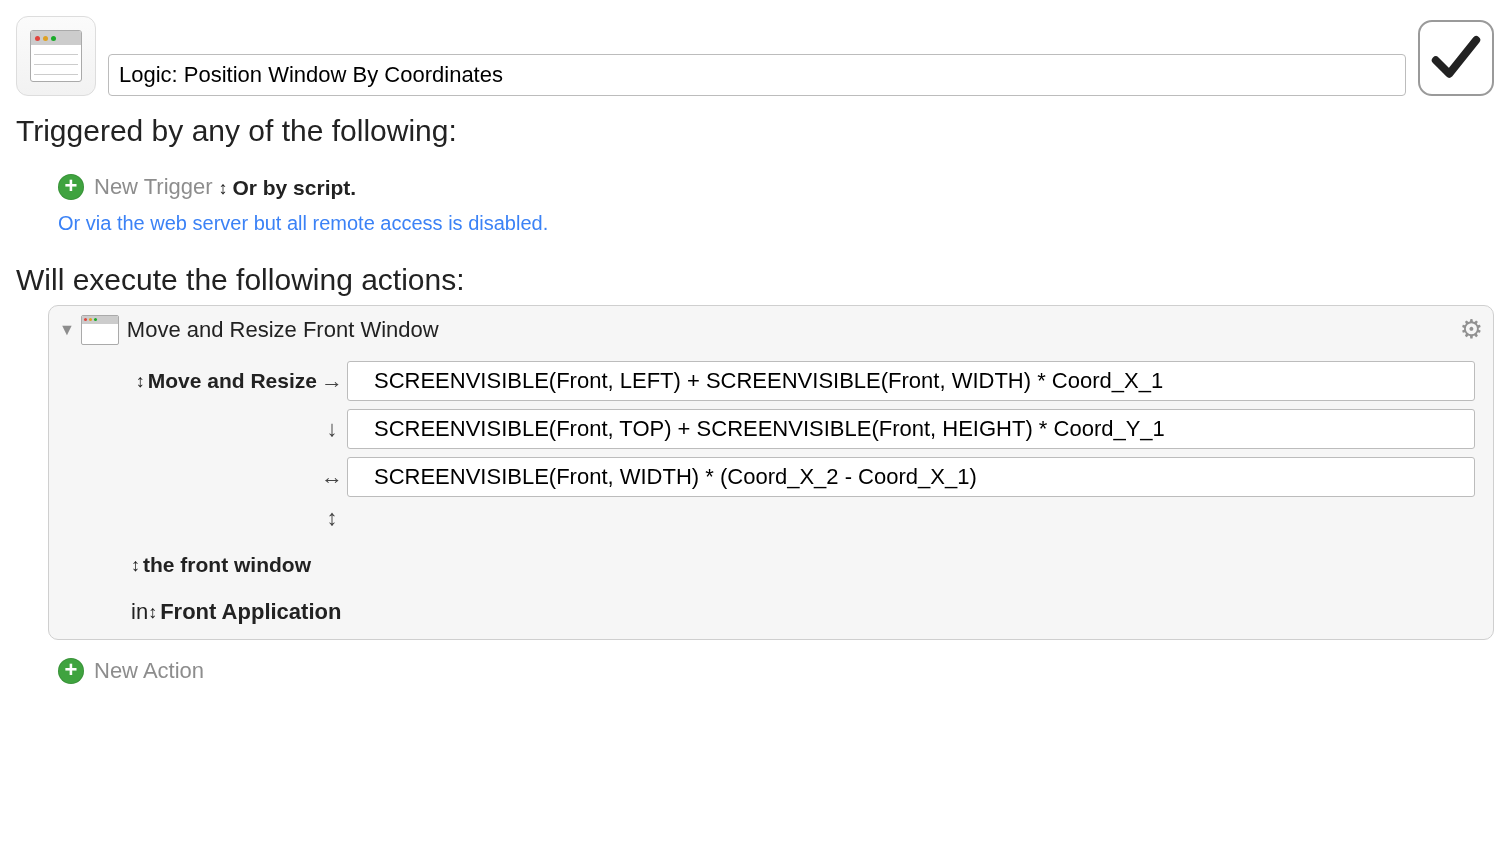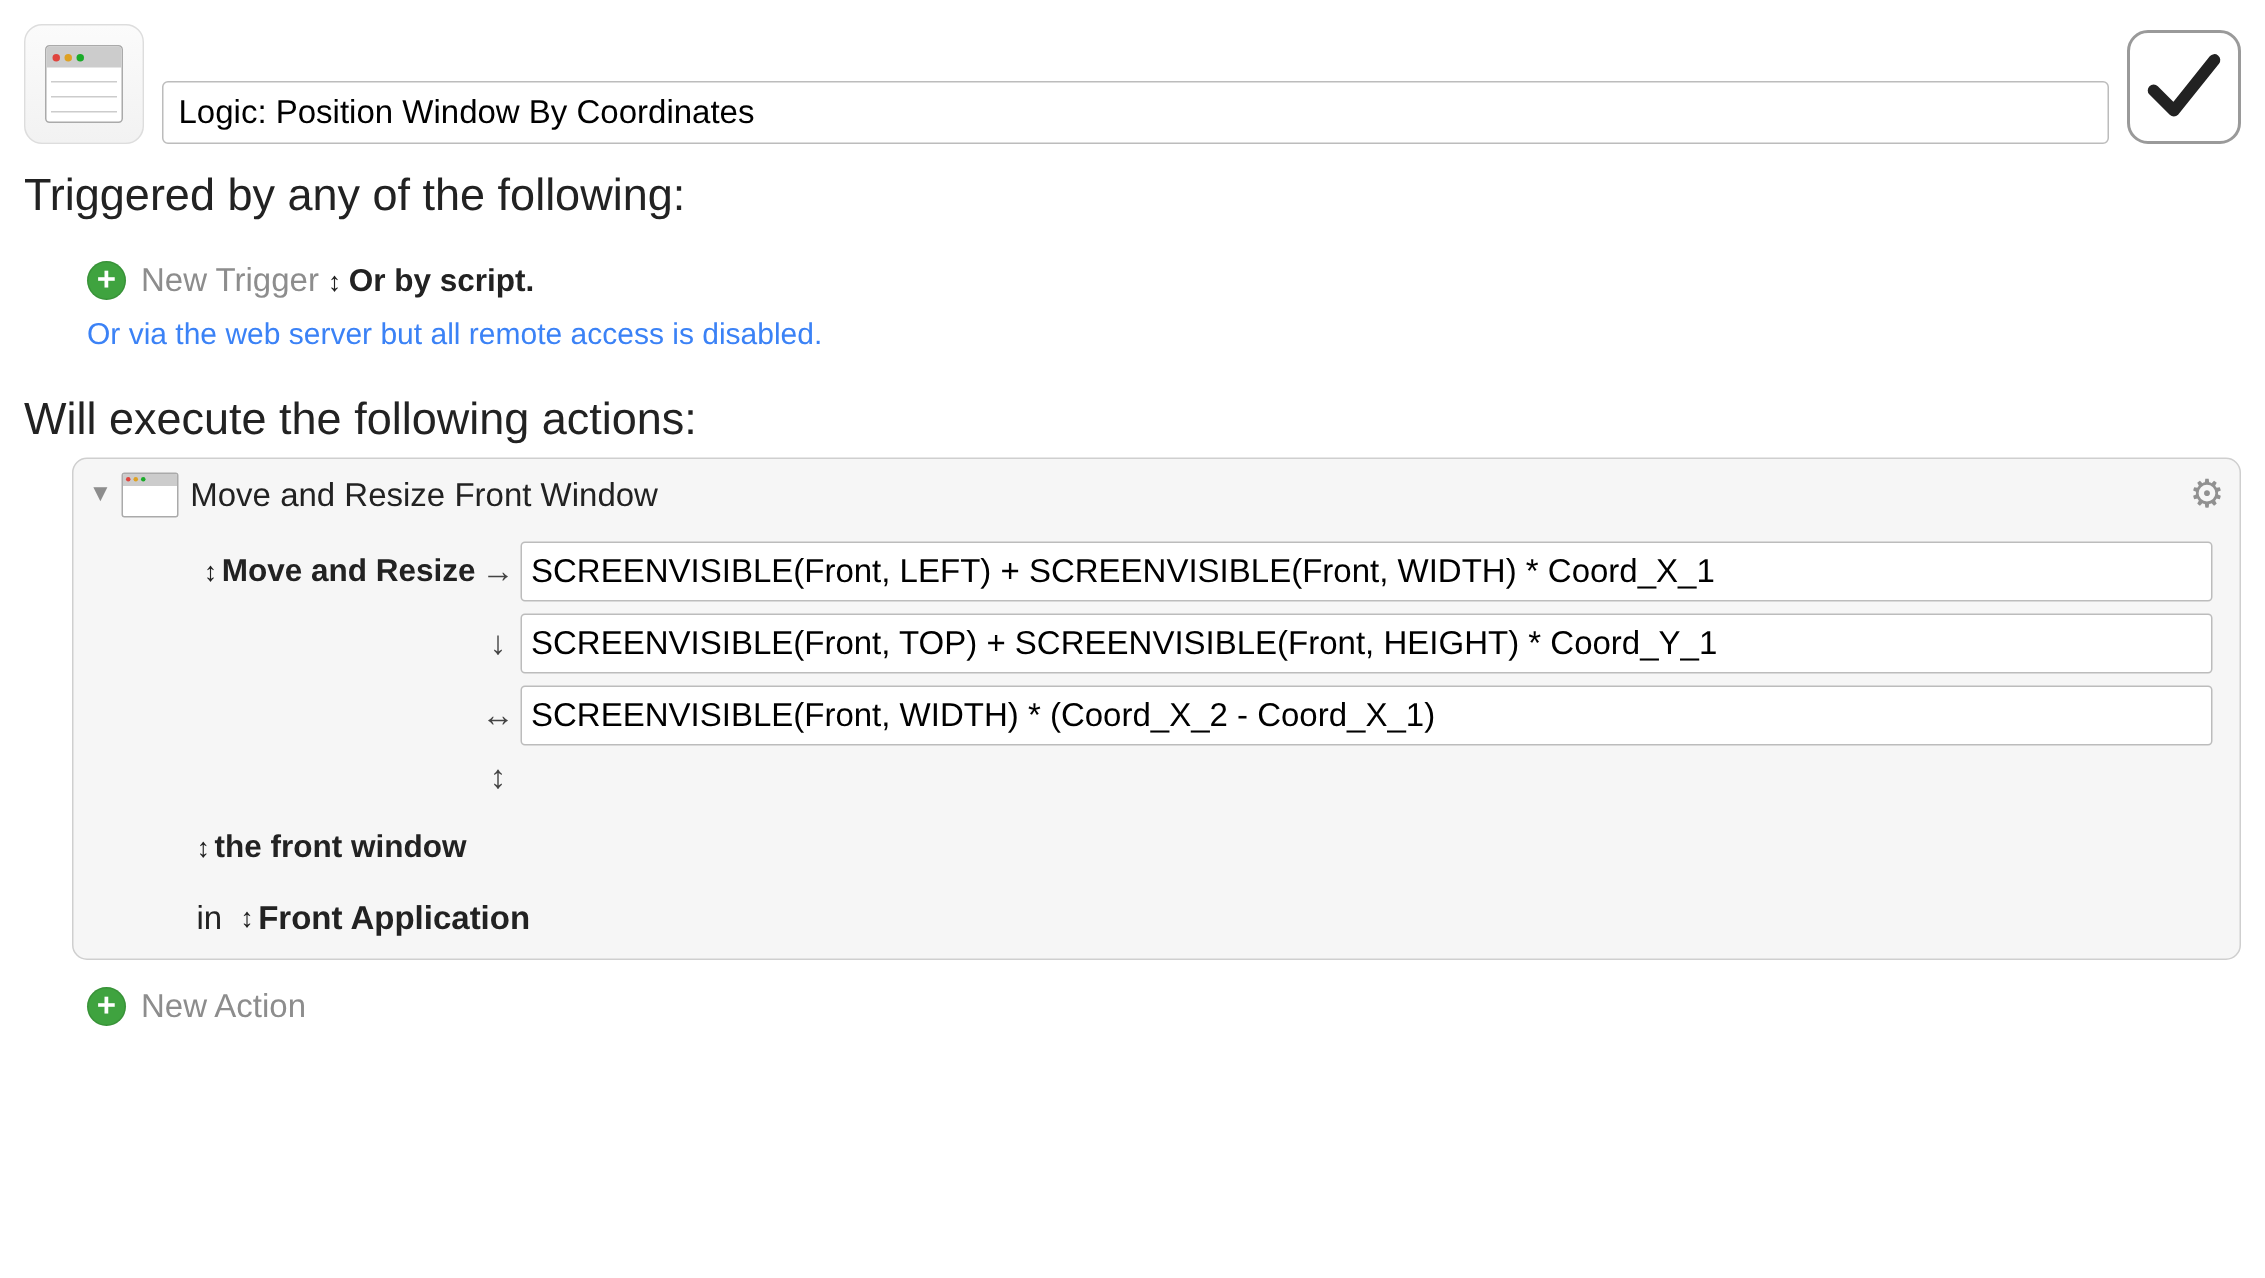--- a/index.html
+++ b/index.html
@@ -152,32 +152,32 @@
     font-size: 22px;
     color: #444;
   }
   .expr-input {
     flex: 1;
     border: 1px solid #bcbcbc;
     background: #fff;
     border-radius: 3px;
     height: 40px;
     font-size: 22px;
-    padding: 4px 6px;
+    padding: 4px 26px;
     font-family: inherit;
   }
   .front-window-row {
     margin-top: 22px;
     margin-left: 46px;
     display:flex; align-items:center;
   }
   .in-row {
     margin-top: 22px;
     margin-left: 46px;
-    display:flex; align-items:center; gap:12px;
+    display:flex; align-items:center; 
     font-size: 22px;
   }
   .new-action-row { margin: 18px 0 0 42px; }
   .pad-left { width: 232px; display:flex; justify-content:flex-end; align-items:center; }
 </style>
 </head>
 <body>
 
 <div class="header-row">
   <div class="macro-icon-box">

